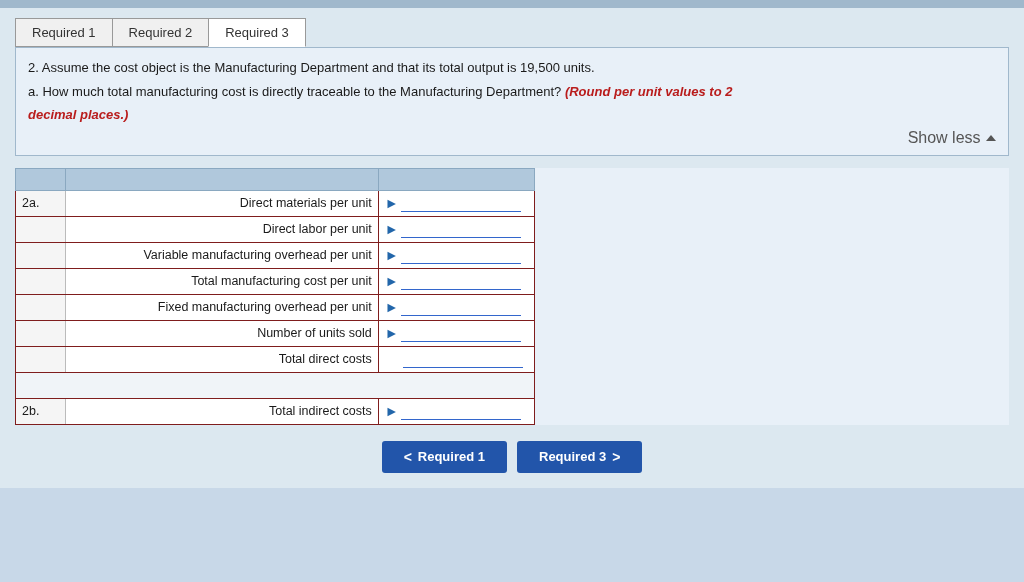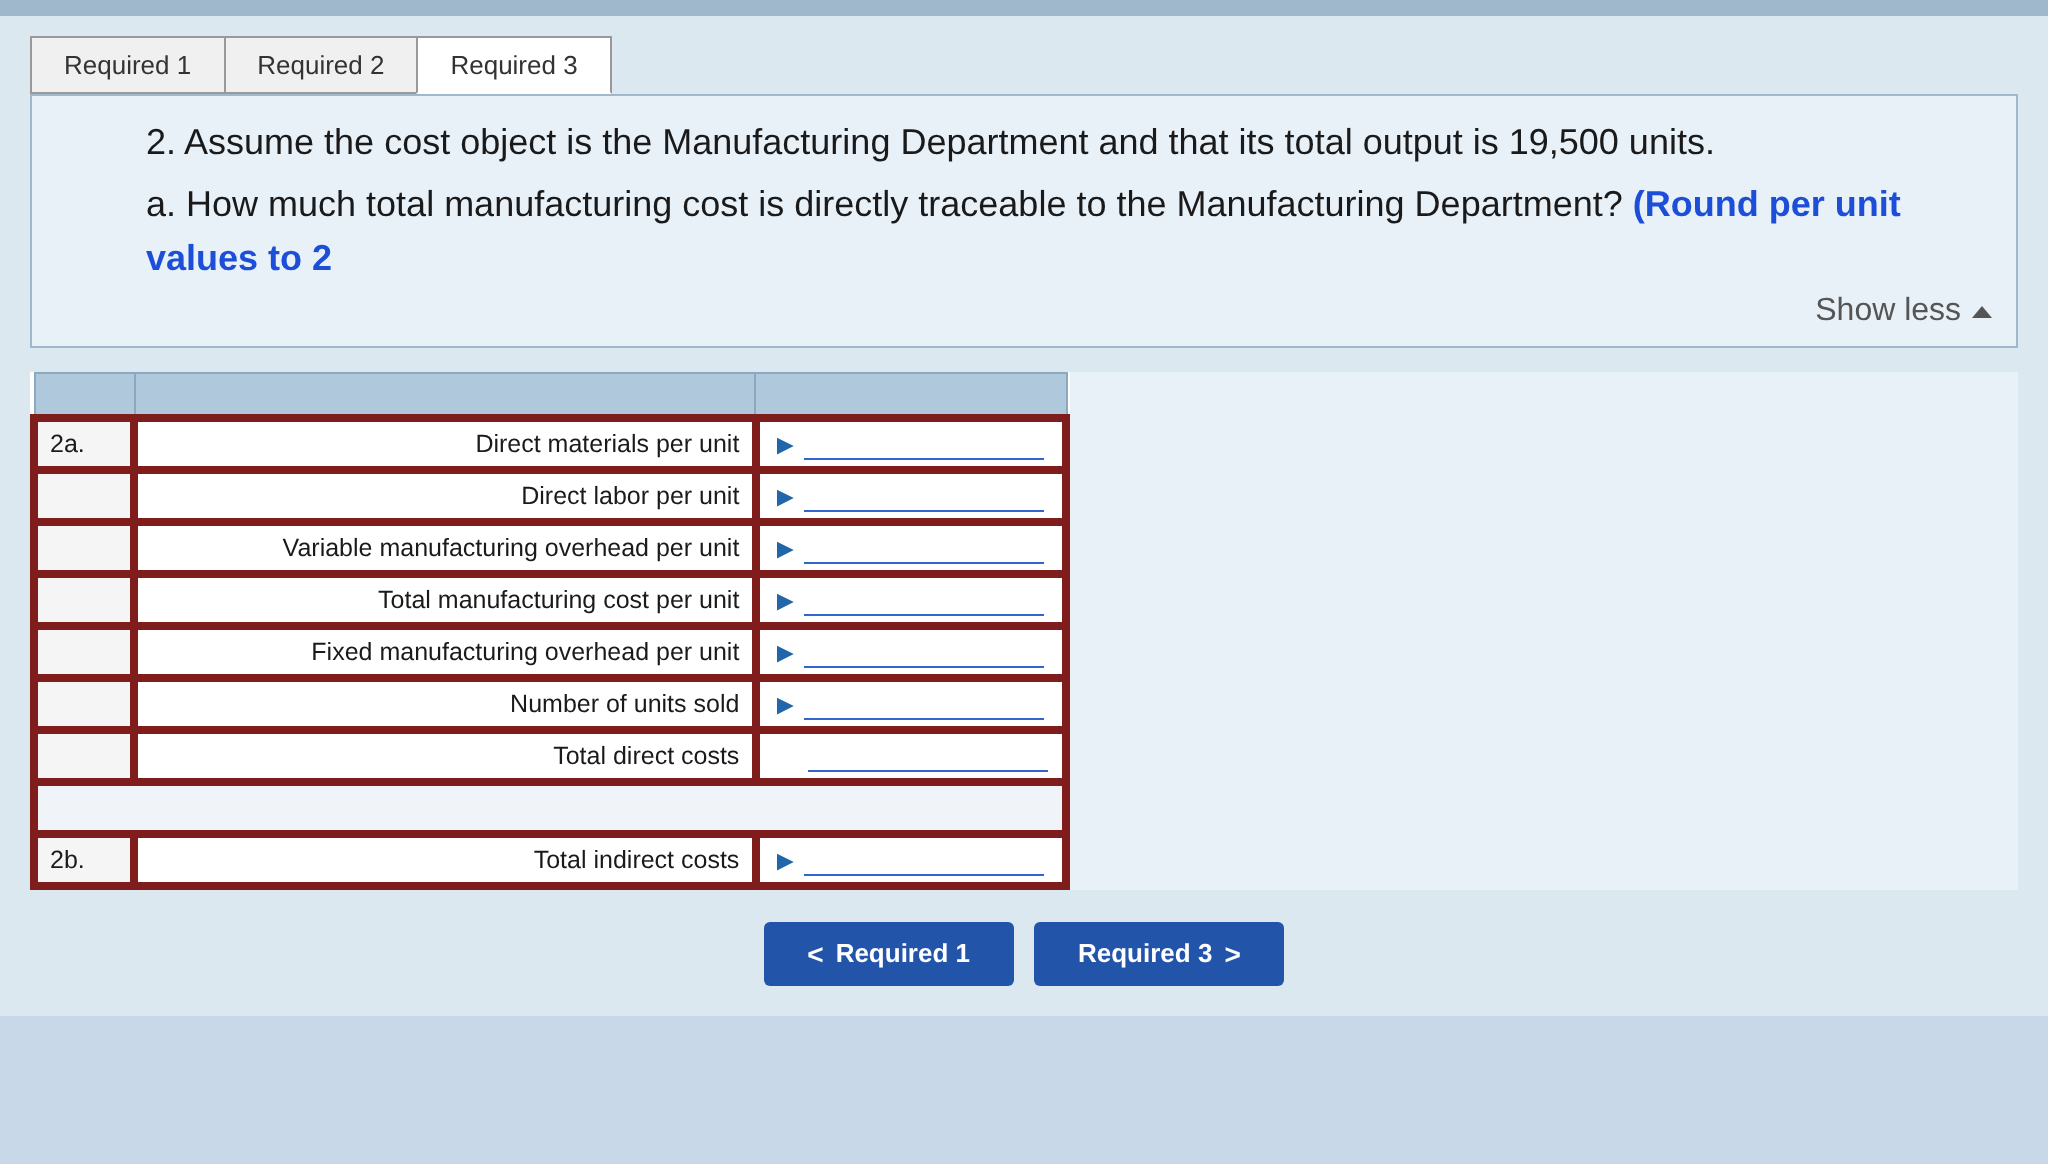--- a/index.html
+++ b/index.html
@@ -41,29 +41,29 @@
     }
     .tab:nth-child(2) {
       border-right: none;
     }
     .content-box {
       border: 1px solid #a0b8cc;
       background: #e8f0f8;
       padding: 10px 12px 8px 12px;
     }
     .question-text {
-      font-size: 18px;
+      font-size: 13px;
       color: #1a1a1a;
       line-height: 1.5;
       margin-bottom: 4px;
-      margin-left: 45px;
     }
     .question-text .orange-text {
-      color: #1d4ed8;
+      color: #b91c1c;
       font-weight: bold;
+      font-style: italic;
     }
     .show-less {
       text-align: right;
       color: #333;
       font-size: 16px;
       margin-top: 4px;
       cursor: pointer;
     }
     .show-less span {
       color: #555;
@@ -91,21 +91,21 @@
       background: #b0c8dc;
       height: 22px;
     }
     .data-table thead th {
       border: 1px solid #8aa8c0;
     }
     .data-table tbody tr {
       height: 26px;
     }
     .data-table tbody td {
-      border: 4px solid #7f1d1d;
+      border: 1px solid #7f1d1d;
       padding: 2px 6px;
       font-size: 12.5px;
       color: #1a1a1a;
     }
     .data-table tbody td.row-label {
       width: 50px;
       background: #f5f5f5;
       font-weight: normal;
       border-right: 1px solid #bbb;
       vertical-align: middle;
@@ -193,20 +193,23 @@
     </div>
   </div>
 
   <div class="content-box">
     <div class="question-text">
       <span>2. Assume the cost object is the Manufacturing Department and that its total output is 19,500 units.</span>
     </div>
     <div class="question-text">
       <span>a. How much total manufacturing cost is directly traceable to the Manufacturing Department?</span><span class="orange-text"> (Round per unit values to 2</span>
     </div>
+    <div class="question-text">
+      <span class="orange-text">decimal places.)</span>
+    </div>
     <div class="show-less">
       <span>Show less</span>
       <span class="arrow-up"></span>
     </div>
   </div>
 
   <div class="table-section">
     <table class="data-table">
       <thead>
         <tr>

